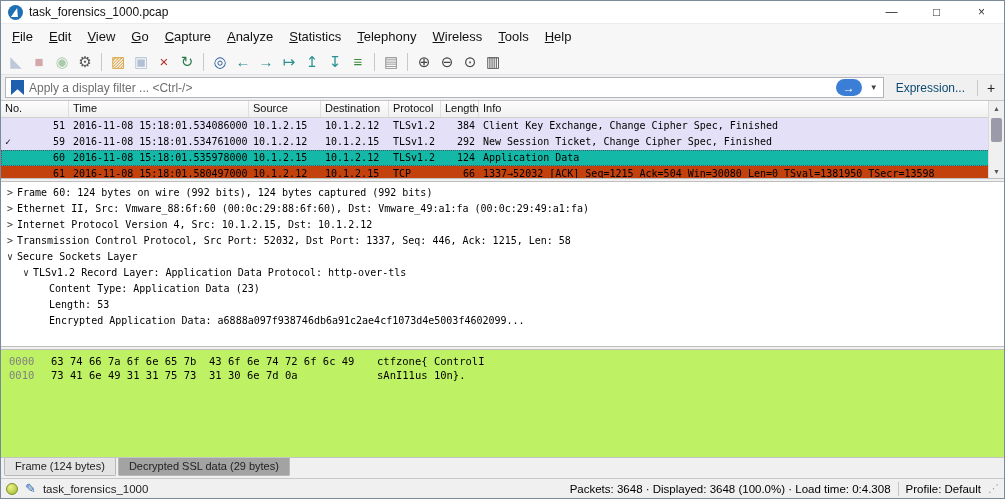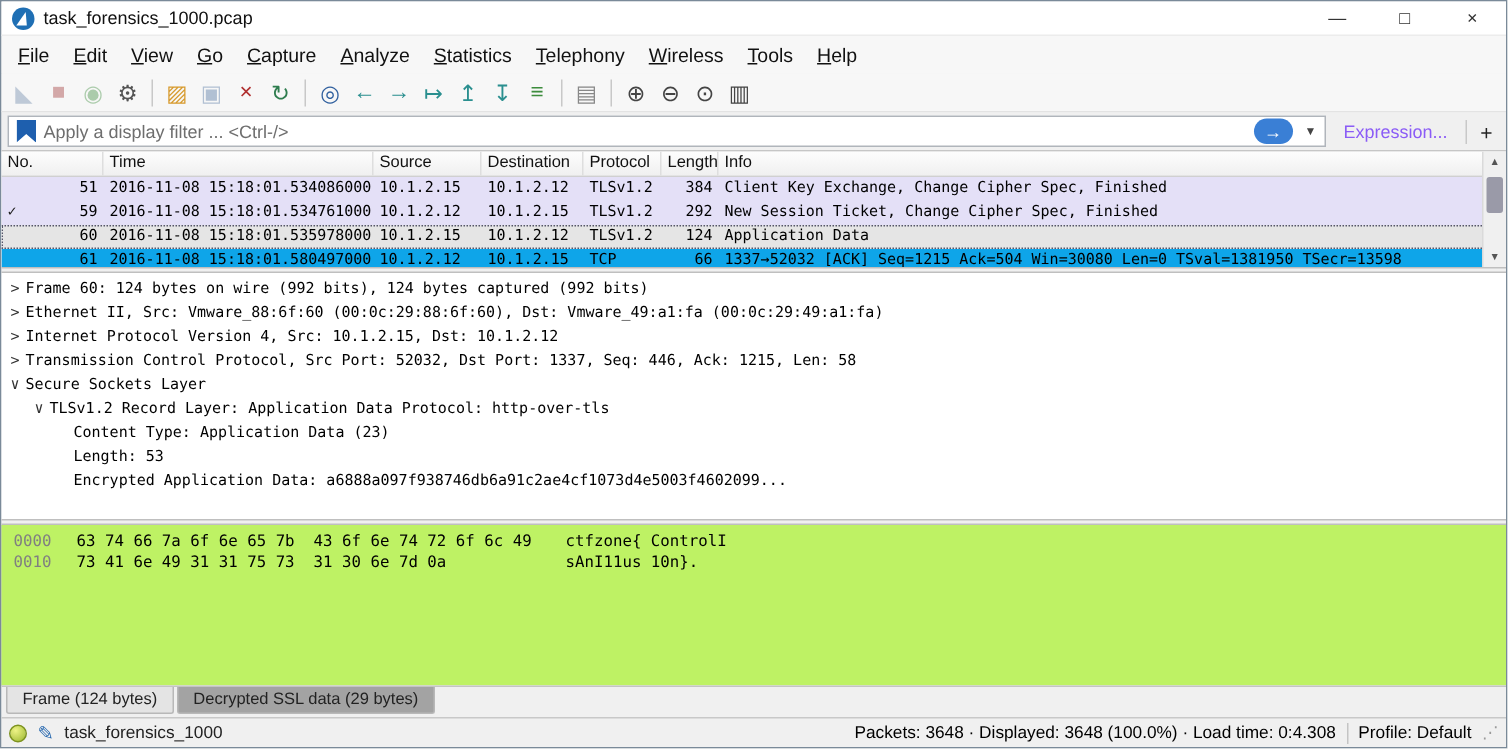--- a/index.html
+++ b/index.html
@@ -27,37 +27,37 @@
   .tb-sep{width:1px;height:18px;background:#c8c8c8;margin:0 4px}
 
   
   .filterbar{flex:0 0 25px;display:flex;align-items:center;padding:1px 4px;background:#f0f0f0;gap:4px}
   .filter-input-wrap{flex:1;height:21px;background:#fff;border:1px solid #b0b5bb;display:flex;align-items:center}
   .bookmark{width:13px;height:15px;margin:0 5px;background:#1e5fae;clip-path:polygon(0 0,100% 0,100% 100%,50% 62%,0 100%);flex:0 0 auto}
   .filter-input{flex:1;border:none;outline:none;font-size:12px;color:#333;font-family:"Liberation Sans",sans-serif;background:transparent}
   .filter-input::placeholder{color:#6e6e6e;opacity:1}
   .apply-btn{width:26px;height:17px;background:#3a7fd5;border-radius:9px;color:#fff;display:flex;align-items:center;justify-content:center;font-size:12px;margin-right:3px;flex:0 0 auto}
   .filter-caret{font-size:8px;color:#444;padding:0 5px;flex:0 0 auto}
-  .expression-btn{font-size:12px;color:#8b5cf6;padding:2px 8px;white-space:nowrap}
+  .expression-btn{font-size:12px;color:#0c4a6e;padding:2px 8px;white-space:nowrap}
   .v-sep{width:1px;height:16px;background:#c8c8c8}
   .add-btn{width:18px;text-align:center;font-size:14px;color:#222}
 
   
   .packet-list{position:relative;flex:0 0 78px;background:#fff;overflow:hidden;border-top:1px solid #c6c6c6}
   .pl-header{display:flex;height:17px;background:linear-gradient(#fdfdfd,#f0f0f0);border-bottom:1px solid #d0d0d0;font-size:11px}
   .pl-h-cell{padding:1px 4px;border-right:1px solid #dedede;overflow:hidden;white-space:nowrap;color:#111}
   .pl-rows{font-family:"DejaVu Sans Mono","Liberation Mono",monospace;font-size:10px}
   .pl-row{display:flex;height:16px;line-height:16px;white-space:nowrap}
   .pl-cell{overflow:hidden;white-space:pre;padding:0 4px}
   .c-no{display:flex;justify-content:flex-end;gap:3px}
   .row-marker{margin-right:auto;color:#222}
   .c-len{text-align:right}
   .v-tls{background:#e4e0f7}
-  .v-tls-selected{background:#e5e5e5;outline:1px dotted #55556a;outline-offset:-1px}
-  .v-tcp-cut{background:#0ea5e9;height:13px;overflow:hidden}
+  .v-tls-selected{background:#14b8a6;outline:1px dotted #55556a;outline-offset:-1px}
+  .v-tcp-cut{background:#c2410c;height:13px;overflow:hidden}
   .pl-scroll{position:absolute;right:0;top:0;bottom:0;width:16px;background:#f0f0f0;border-left:1px solid #dadada;display:flex;flex-direction:column}
   .sb-btn{height:14px;display:flex;align-items:center;justify-content:center;font-size:7px;color:#555}
   .sb-track{flex:1;position:relative}
   .sb-thumb{position:absolute;top:3px;left:2px;width:11px;height:24px;background:#9a9aa8;border-radius:2px}
 
   
   .splitter{flex:0 0 4px;background:#f0f0f0;border-top:1px solid #bfbfbf;border-bottom:1px solid #bfbfbf}
 
   
   .details{flex:0 0 164px;background:#fff;overflow:hidden;font-family:"DejaVu Sans Mono","Liberation Mono",monospace;font-size:10px;padding-top:3px}

